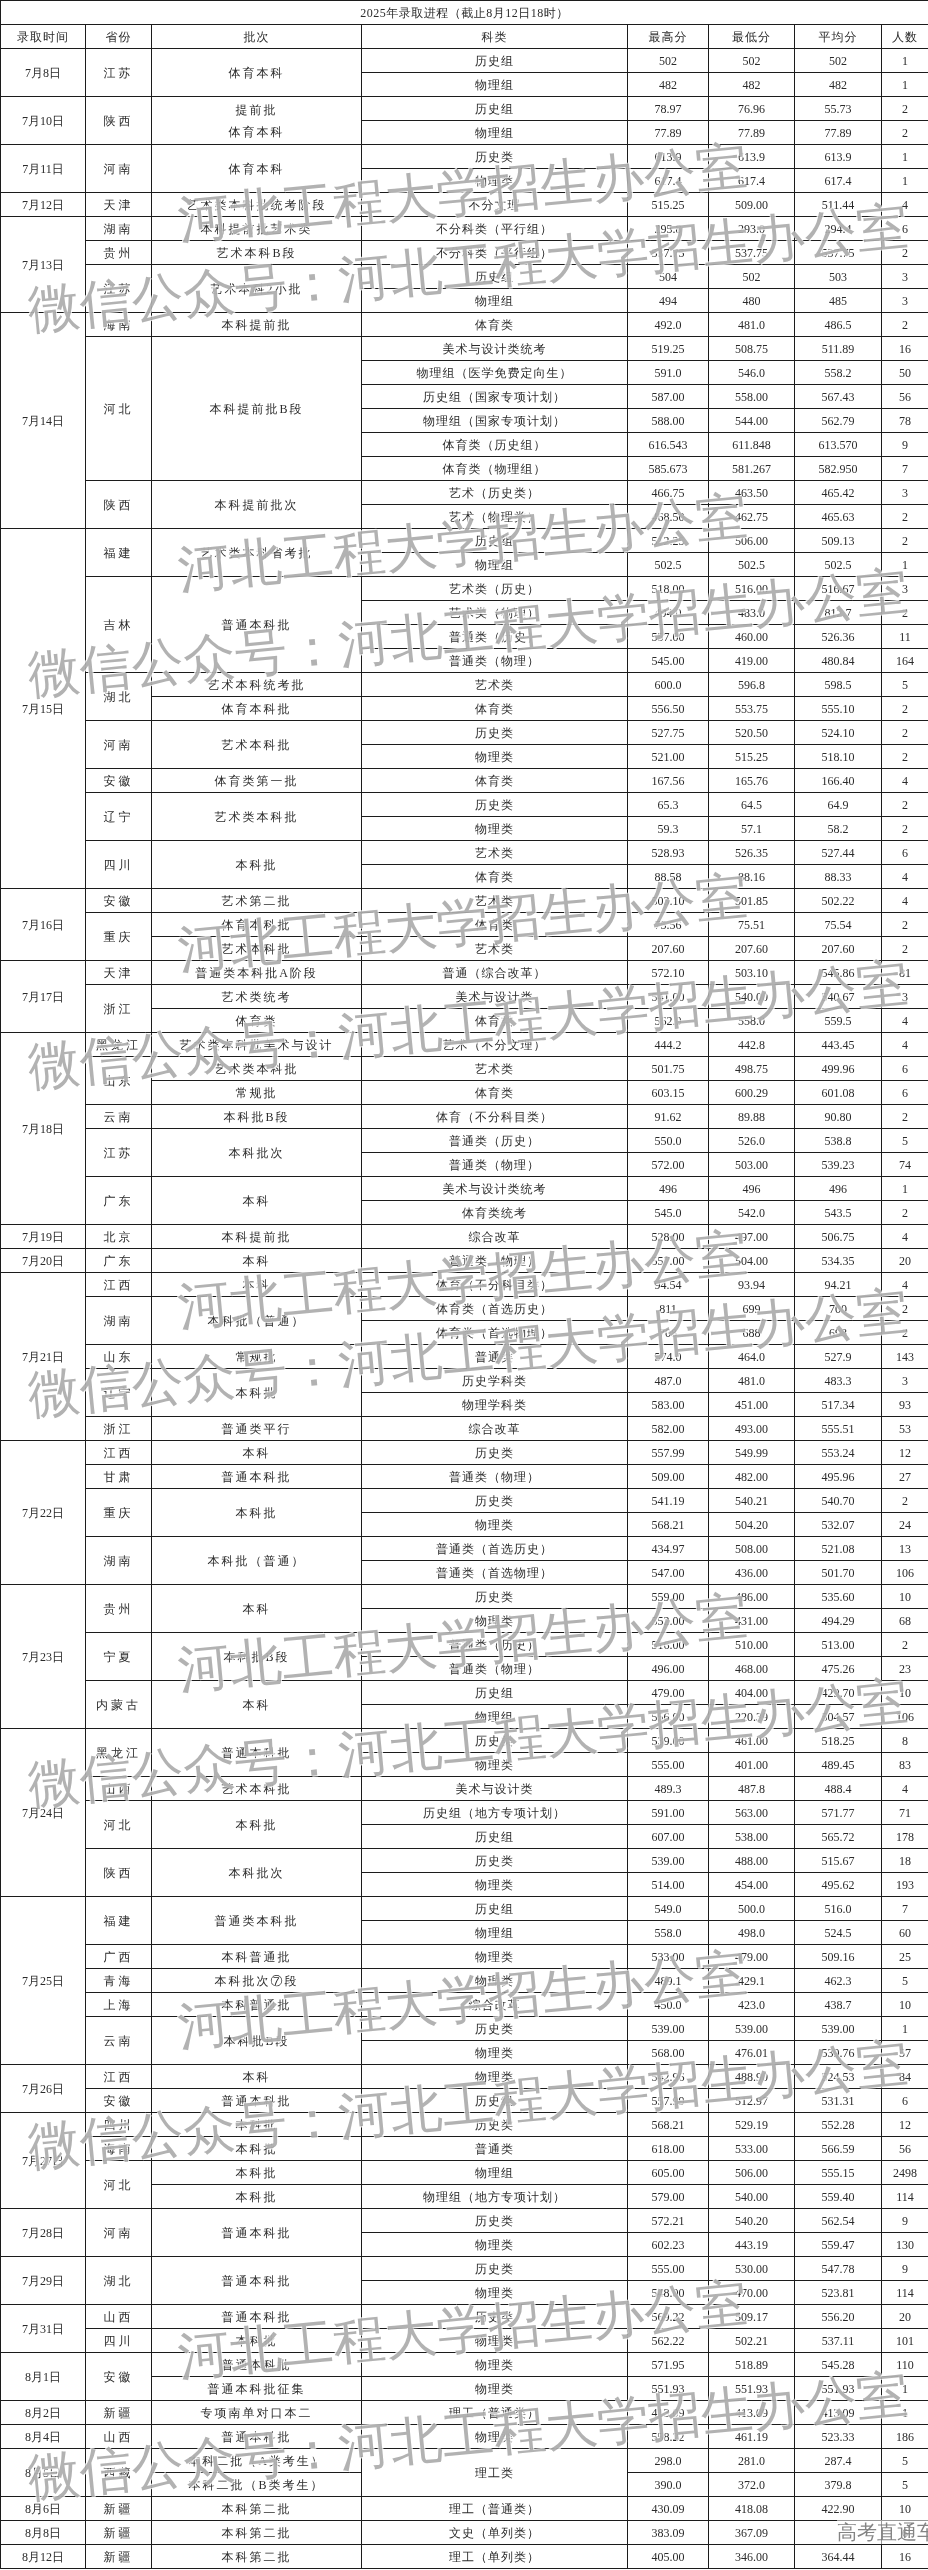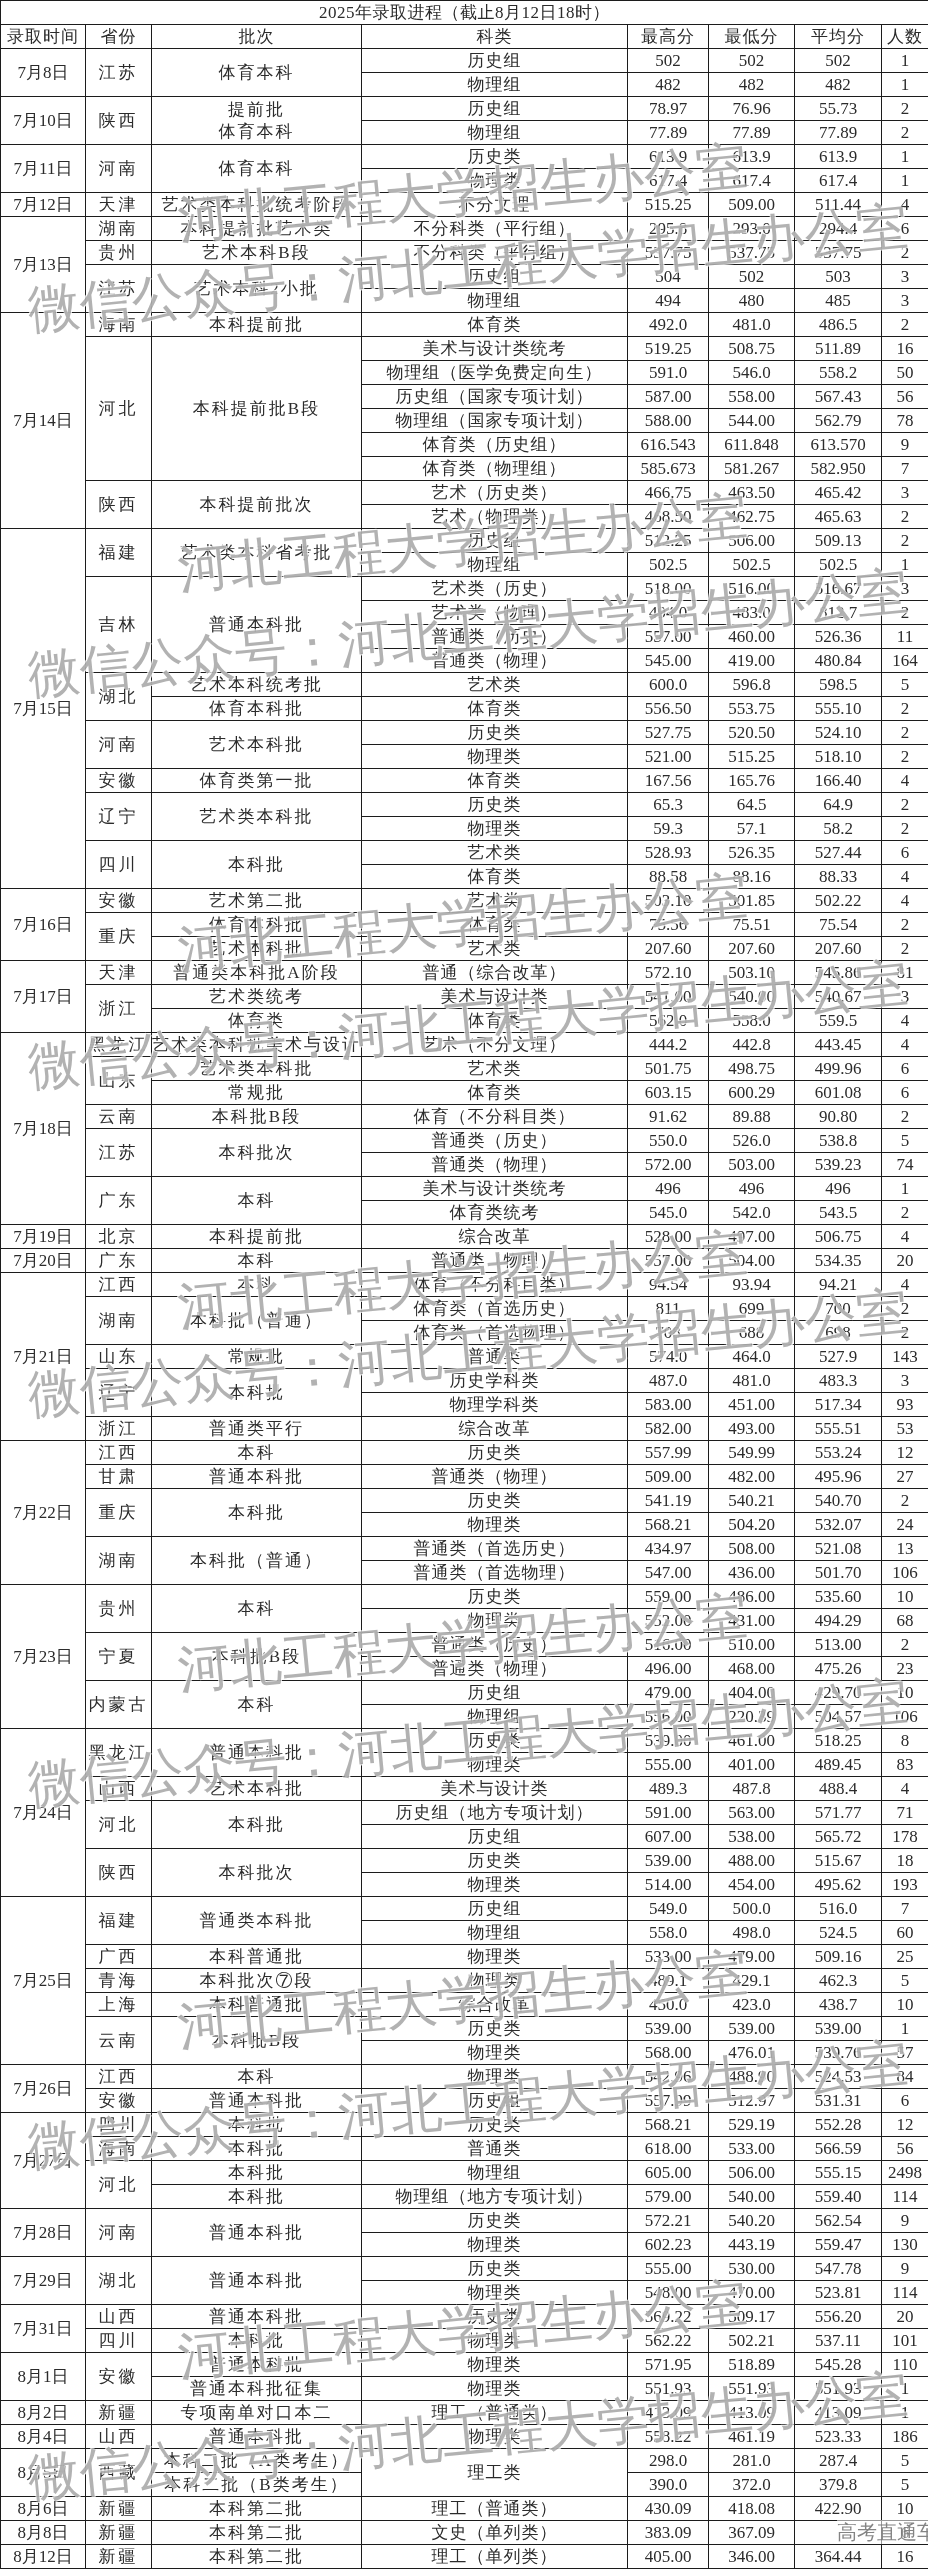--- a/index.html
+++ b/index.html
@@ -11,21 +11,21 @@
     background: #ffffff;
     font-family: "Liberation Serif", "DejaVu Serif", serif;
     color: #2b2b2b;
   }
   table.admission {
     position: absolute;
     left: 0; top: 0;
     width: 928px;
     border-collapse: collapse;
     table-layout: fixed;
-    font-size: 17px;
+    font-size: 12px;
     font-family: Liberation Serif, serif;
   }
   table.admission td, table.admission th {
     border: 1px solid #1c1c1c;
     height: 23px;
     padding: 0;
     text-align: center;
     vertical-align: middle;
     white-space: pre-line;
     overflow: hidden;

